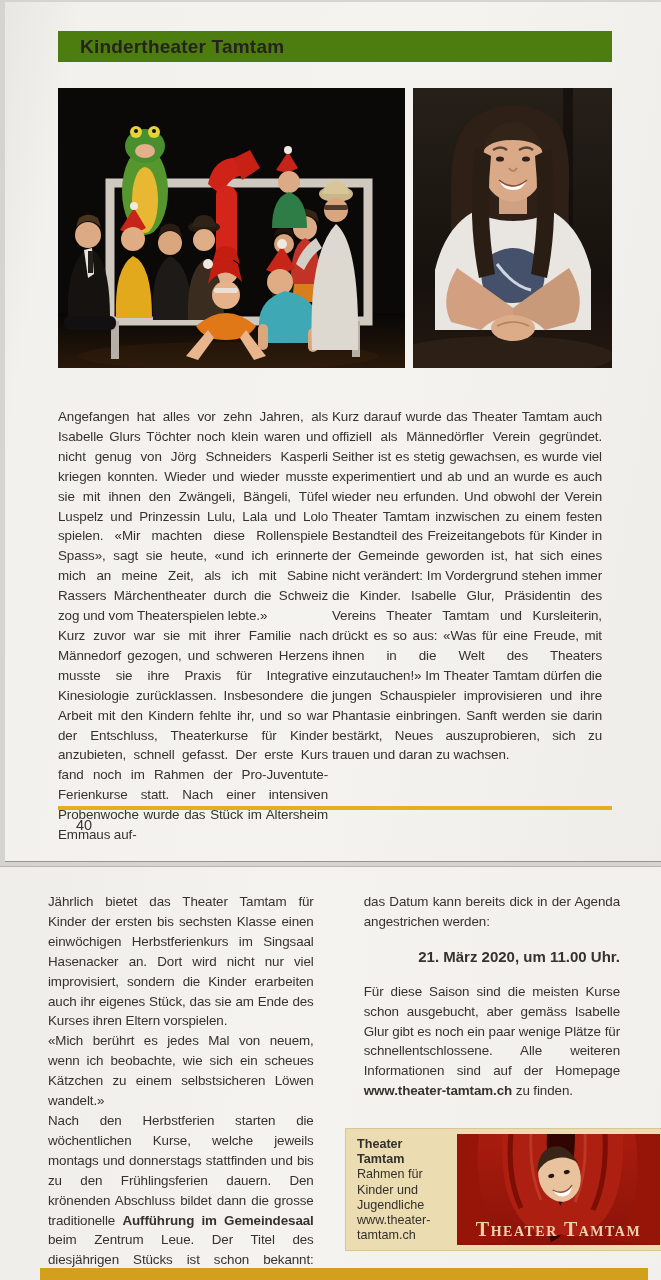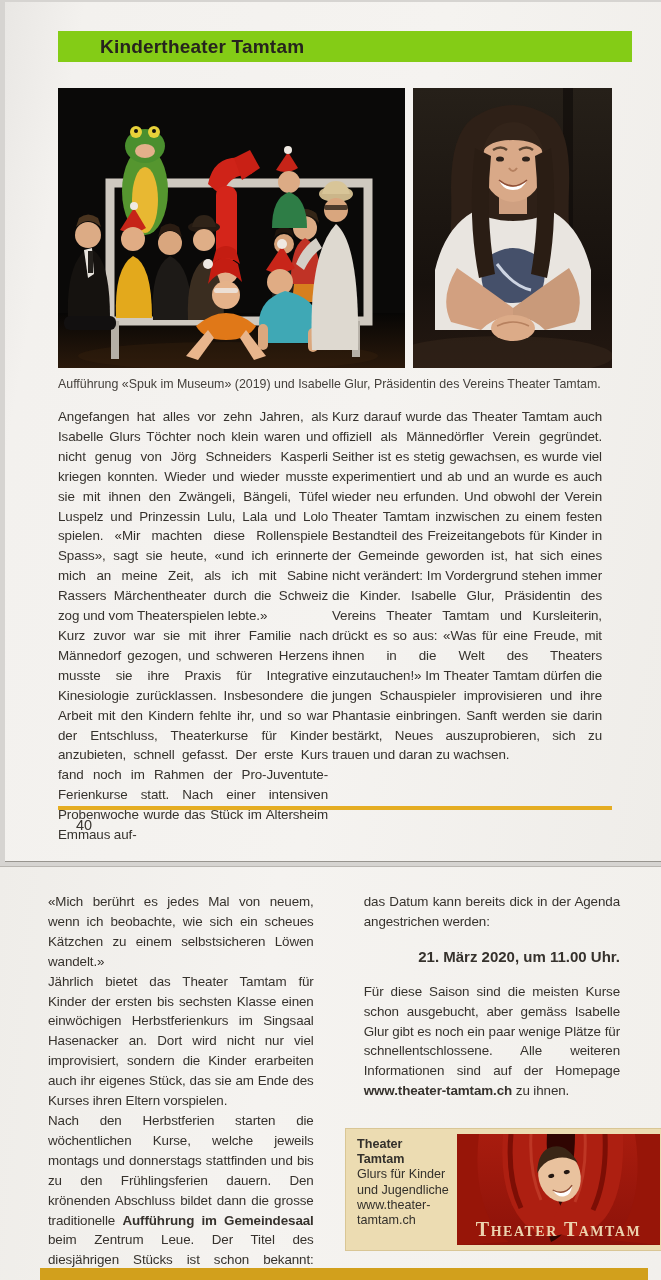--- a/index.html
+++ b/index.html
@@ -7,21 +7,21 @@
           background:#d6d4d1;font-family:"Liberation Sans",sans-serif;}
   
   .paper1{position:absolute;left:5px;top:2px;width:656px;height:859px;
           background:linear-gradient(100deg,#e9e7e4 0%,#f3f1ee 10%,#f5f3f0 55%,#efede9 100%);
           border-bottom:1px solid #98958f;}
   .paper2{position:absolute;left:0;top:866px;width:661px;height:414px;
           background:linear-gradient(95deg,#efede9 0%,#f5f3f0 40%,#f2f0ec 100%);
           border-top:1px solid #b9b6b1;}
   
   .header-bar{position:absolute;left:58px;top:31px;width:554px;height:31px;
-          background:#84cc16;display:flex;align-items:center;padding-left:20px;}
+          background:#4d7c0f;display:flex;align-items:center;}
   .header-bar .title{font-size:19px;font-weight:bold;color:#26231e;padding-left:22px;
           letter-spacing:.2px;}
   
   .photo{position:absolute;top:88px;height:280px;overflow:hidden;background:#0a0908;}
   .photo-left{left:58px;width:347px;}
   .photo-right{left:413px;width:199px;}
   .photo svg{display:block;}
   .caption{position:absolute;left:58px;top:377px;width:556px;font-size:12.4px;
           color:#45413c;}
   
@@ -215,54 +215,53 @@
       <path d="M44 180 q-18 30 -6 54 l30 8 q18 -18 32 -8 l0 -14 q-30 -22 -56 -40z" fill="#d2a080"></path>
       <path d="M156 180 q18 30 6 54 l-30 8 q-18 -18 -32 -8 l0 -14 q30 -22 56 -40z" fill="#c99a7a"></path>
       <ellipse cx="100" cy="240" rx="22" ry="13" fill="#dcab88"></ellipse>
       <path d="M84 238 q16 -8 32 0" stroke="#b7815f" stroke-width="1.6" fill="none"></path>
 
       <path d="M62 60 q-8 70 4 130 l16 -4 q-10 -60 -4 -118z" fill="#2a1d14"></path>
       <path d="M138 60 q8 70 -4 130 l-16 -4 q10 -60 4 -118z" fill="#2a1d14"></path>
     </svg>
   </div>
 
-  <div class="caption">Aufführung «Spuk im Museum» (2019) und Isabelle Glur, Präsidentin des Vereins Theater Tamtam.</div>
 
   <div class="cols cols1">
     <div class="col">
       <p>Angefangen hat alles vor zehn Jahren, als Isabelle Glurs Töchter noch klein waren und nicht genug von Jörg Schneiders Kasperli kriegen konnten. Wieder und wieder musste sie mit ihnen den Zwängeli, Bängeli, Tüfel Luspelz und Prinzessin Lulu, Lala und Lolo spielen. «Mir machten diese Rollenspiele Spass», sagt sie heute, «und ich erinnerte mich an meine Zeit, als ich mit Sabine Rassers Märchentheater durch die Schweiz zog und vom Theaterspielen lebte.»</p>
       <p>Kurz zuvor war sie mit ihrer Familie nach Männedorf gezogen, und schweren Herzens musste sie ihre Praxis für Integrative Kinesiologie zurücklassen. Insbesondere die Arbeit mit den Kindern fehlte ihr, und so war der Entschluss, Theaterkurse für Kinder anzubieten, schnell gefasst. Der erste Kurs fand noch im Rahmen der Pro-Juventute-Ferienkurse statt. Nach einer intensiven Probenwoche wurde das Stück im Altersheim Emmaus auf-</p>
     </div>
     <div class="col">
       <p>Kurz darauf wurde das Theater Tamtam auch offiziell als Männedörfler Verein gegründet. Seither ist es stetig gewachsen, es wurde viel experimentiert und ab und an wurde es auch wieder neu erfunden. Und obwohl der Verein Theater Tamtam inzwischen zu einem festen Bestandteil des Freizeitangebots für Kinder in der Gemeinde geworden ist, hat sich eines nicht verändert: Im Vordergrund stehen immer die Kinder. Isabelle Glur, Präsidentin des Vereins Theater Tamtam und Kursleiterin, drückt es so aus: «Was für eine Freude, mit ihnen in die Welt des Theaters einzutauchen!» Im Theater Tamtam dürfen die jungen Schauspieler improvisieren und ihre Phantasie einbringen. Sanft werden sie darin bestärkt, Neues auszuprobieren, sich zu trauen und daran zu wachsen.</p>
     </div>
   </div>
 
   <div class="divider1"></div>
   <div class="page-number">40</div>
 
   <div class="paper2"></div>
 
   <div class="cols cols2">
     <div class="col col-l">
+      <p>Jährlich bietet das Theater Tamtam für Kinder der ersten bis sechsten Klasse einen einwöchigen Herbstferienkurs im Singsaal Hasenacker an. Dort wird nicht nur viel improvisiert, sondern die Kinder erarbeiten auch ihr eigenes Stück, das sie am Ende des Kurses ihren Eltern vorspielen.</p>
       <p>«Mich berührt es jedes Mal von neuem, wenn ich beobachte, wie sich ein scheues Kätzchen zu einem selbstsicheren Löwen wandelt.»</p>
-      <p>Jährlich bietet das Theater Tamtam für Kinder der ersten bis sechsten Klasse einen einwöchigen Herbstferienkurs im Singsaal Hasenacker an. Dort wird nicht nur viel improvisiert, sondern die Kinder erarbeiten auch ihr eigenes Stück, das sie am Ende des Kurses ihren Eltern vorspielen.</p>
       <p><span>Nach den Herbstferien starten die wöchentlichen Kurse, welche jeweils montags und donnerstags stattfinden und bis zu den Frühlingsferien dauern. Den krönenden Abschluss bildet dann die grosse traditionelle </span><span class="b">Aufführung im Gemeindesaal</span><span> beim Zentrum Leue. Der Titel des diesjährigen Stücks ist schon bekannt: «Achtung ausserirdisch!». Und auch</span></p>
     </div>
     <div class="col col-r">
       <p>das Datum kann bereits dick in der Agenda angestrichen werden:</p>
       <p class="date-line">21. März 2020, um 11.00 Uhr.</p>
-      <p><span>Für diese Saison sind die meisten Kurse schon ausgebucht, aber gemäss Isabelle Glur gibt es noch ein paar wenige Plätze für schnellentschlossene. Alle weiteren Informationen sind auf der Homepage </span><span class="b">www.theater-tamtam.ch</span><span> zu ihnen.</span></p>
+      <p><span>Für diese Saison sind die meisten Kurse schon ausgebucht, aber gemäss Isabelle Glur gibt es noch ein paar wenige Plätze für schnellentschlossene. Alle weiteren Informationen sind auf der Homepage </span><span class="b">www.theater-tamtam.ch</span><span> zu finden.</span></p>
     </div>
   </div>
 
   <div class="info-box">
     <div class="info-text">
       <div class="name">Theater Tamtam</div>
-      <div class="desc">Glurs für Kinder und Jugendliche</div>
+      <div class="desc">Rahmen für Kinder und Jugendliche</div>
       <div class="url">www.theater-tamtam.ch</div>
     </div>
     <div class="logo">
       <svg width="203" height="111" viewBox="0 0 203 111">
         <defs>
           <linearGradient id="curt" x1="0" y1="0" x2="0" y2="1">
             <stop offset="0" stop-color="#a81c0e"></stop>
               <stop offset="1" stop-color="#8c1209"></stop>
           </linearGradient>
         </defs>

